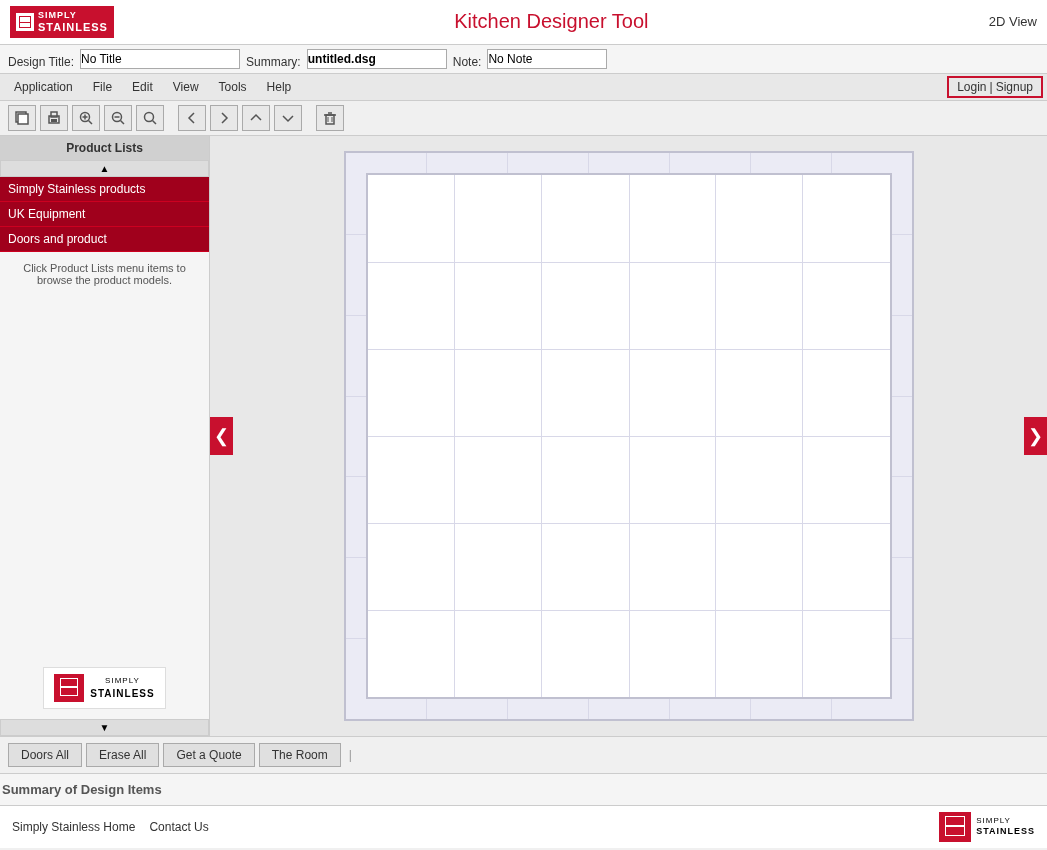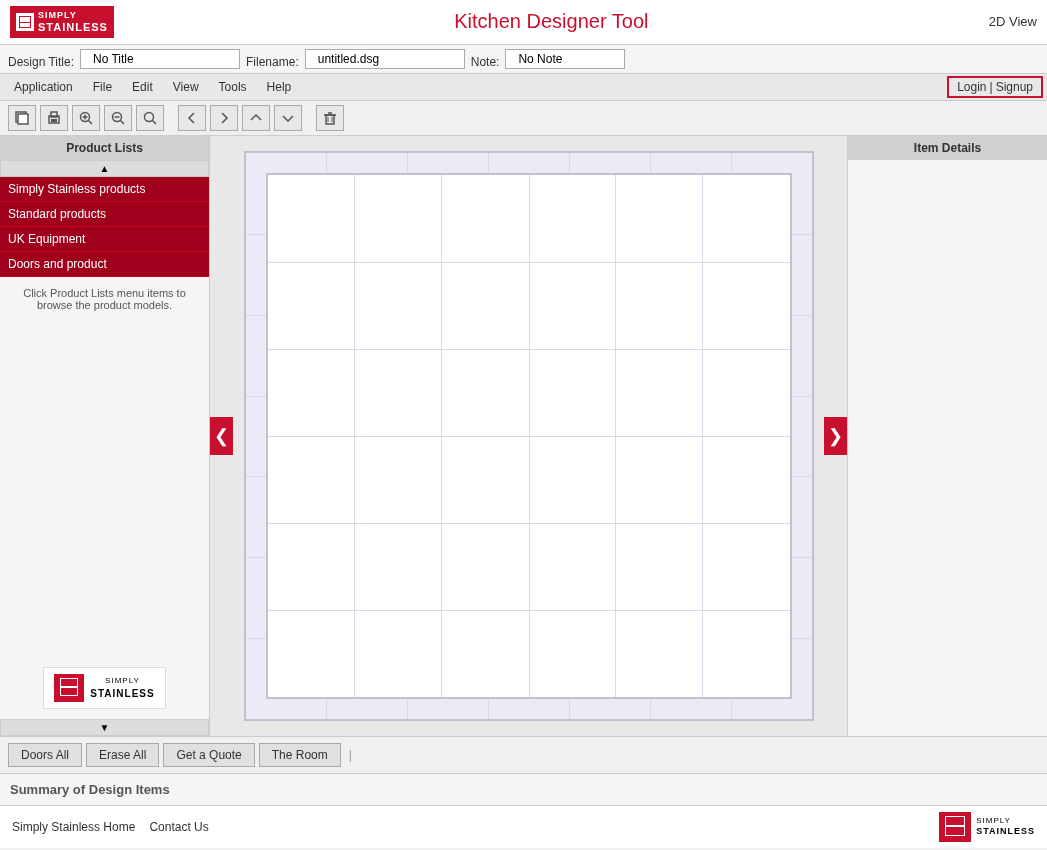--- a/index.html
+++ b/index.html
@@ -13,23 +13,23 @@
     #logo-icon svg { width: 14px; height: 14px; }
     #logo-text { line-height: 1.2; }
     #logo-text .simply { font-size: 9px; letter-spacing: 1px; }
     #logo-text .stainless { font-size: 11px; font-weight: bold; letter-spacing: 1px; }
     #app-title { color: #c8102e; font-size: 20px; font-weight: normal; text-align: center; flex: 1; }
     #view-label { font-size: 13px; color: #333; }
 
     
     #design-bar { background: #f5f5f5; border-bottom: 1px solid #ccc; padding: 4px 8px; display: flex; align-items: flex-end; gap: 6px; font-size: 12px; }
     #design-bar label { color: #333; }
-    #design-bar input { border: 1px solid #aaa; padding: 2px 12px; font-size: 12px; background: white; }
+    #design-bar input { border: 1px solid #aaa; padding: 2px 0; font-size: 12px; background: white; }
     #design-title-input { width: 160px; }
-    #filename-input { width: 160px; }
+    #filename-input { width: 140px; font-weight: bold; }
     #note-input { width: 120px; }
 
     
     #menubar { background: #e8e8e8; border-bottom: 1px solid #ccc; display: flex; align-items: center; justify-content: space-between; padding: 2px 4px; text-align: right; }
     #menu-items { display: flex; gap: 0; }
     .menu-item { padding: 3px 10px; font-size: 12px; color: #333; cursor: pointer; }
     #login-area { display: flex; align-items: center; border: 2px solid #c8102e; padding: 2px 8px; }
     #login-btn { color: #333; font-size: 12px; cursor: pointer; }
     #login-sep { color: #333; margin: 0 3px; }
     #signup-btn { color: #333; font-size: 12px; cursor: pointer; }
@@ -66,21 +66,21 @@
     
     #right-panel { width: 200px; min-width: 200px; background: #f5f5f5; border-left: 1px solid #ccc; }
     #item-details-header { background: #d0d0d0; text-align: center; padding: 5px; font-size: 12px; font-weight: bold; color: #333; }
 
     
     #bottom-toolbar { background: #f0f0f0; border-top: 1px solid #ccc; padding: 6px 8px; display: flex; align-items: center; gap: 4px; }
     .bottom-btn { padding: 4px 12px; font-size: 12px; background: #e0e0e0; border: 1px solid #aaa; cursor: pointer; color: #333; }
     #bottom-sep { color: #999; margin-left: 4px; }
 
     
-    #summary { padding: 8px 10px; background: #f5f5f5; border-top: 1px solid #ccc; }
+    #summary { padding: 8px 2px; background: #f5f5f5; border-top: 1px solid #ccc; }
     #summary-title { font-size: 13px; font-weight: bold; color: #555; }
 
     
     #footer { background: white; border-top: 1px solid #ccc; padding: 6px 12px; display: flex; align-items: center; justify-content: space-between; margin-top: auto; }
     #footer-links { display: flex; gap: 14px; }
     #footer-links a { color: #333; font-size: 12px; text-decoration: none; cursor: pointer; }
     #footer-logo { display: flex; align-items: center; gap: 5px; }
     #footer-logo-box { background: #c8102e; color: white; font-weight: bold; font-size: 9px; padding: 3px 5px; }
     #footer-logo-text { line-height: 1.3; }
     #footer-logo-text .simply3 { font-size: 8px; letter-spacing: 1px; display: block; }
@@ -109,21 +109,21 @@
       </div>
     </div>
   </div>
   <div id="app-title">Kitchen Designer Tool</div>
   <div id="view-label">2D View</div>
 </div>
 
 <div id="design-bar">
   <label>Design Title:</label>
   <input id="design-title-input" class="design-title-input" type="text" value="No Title" style="">
-  <label>Filename:</label>
+  <label>Summary:</label>
   <input id="filename-input" type="text" value="untitled.dsg" style="">
   <label>Note:</label>
   <input id="note-input" type="text" value="No Note" style="">
 </div>
 
 <div id="menubar">
   <div id="menu-items">
     <div class="menu-item">Application</div>
     <div class="menu-item">File</div>
     <div class="menu-item">Edit</div>
@@ -205,21 +205,20 @@
       </svg>
   </div>
 </div>
 
 <div id="main">
 
   <div id="left-panel">
     <div id="product-lists-header">Product Lists</div>
     <div class="scroll-arrow">▲</div>
     <div class="product-list-item">Simply Stainless products</div>
-    <div class="product-list-item">Standard products</div>
     <div class="product-list-item">UK Equipment</div>
     <div class="product-list-item">Doors and product</div>
     <div id="left-help">
       <p>Click Product Lists menu items to browse the product models.</p>
     </div>
     <div id="left-logo">
       <div id="left-logo-inner">
         <div id="left-logo-box">
           <svg width="20" height="20" viewBox="0 0 20 20" fill="none">
               <rect x="1" y="1" width="18" height="18" fill="white"></rect>
@@ -263,23 +262,20 @@
         <div class="grid-line-v" style="left:16.66%"></div>
         <div class="grid-line-v" style="left:33.33%"></div>
         <div class="grid-line-v" style="left:50%"></div>
         <div class="grid-line-v" style="left:66.66%"></div>
         <div class="grid-line-v" style="left:83.33%"></div>
       </div>
     </div>
     <div id="right-arrow">❯</div>
   </div>
 
-  <div id="right-panel">
-    <div id="item-details-header">Item Details</div>
-  </div>
 
 </div>
 
 <div id="bottom-toolbar">
   <button class="bottom-btn">Doors All</button>
   <button class="bottom-btn">Erase All</button>
   <button class="bottom-btn">Get a Quote</button>
   <button class="bottom-btn">The Room</button>
   <span id="bottom-sep">|</span>
 </div>

